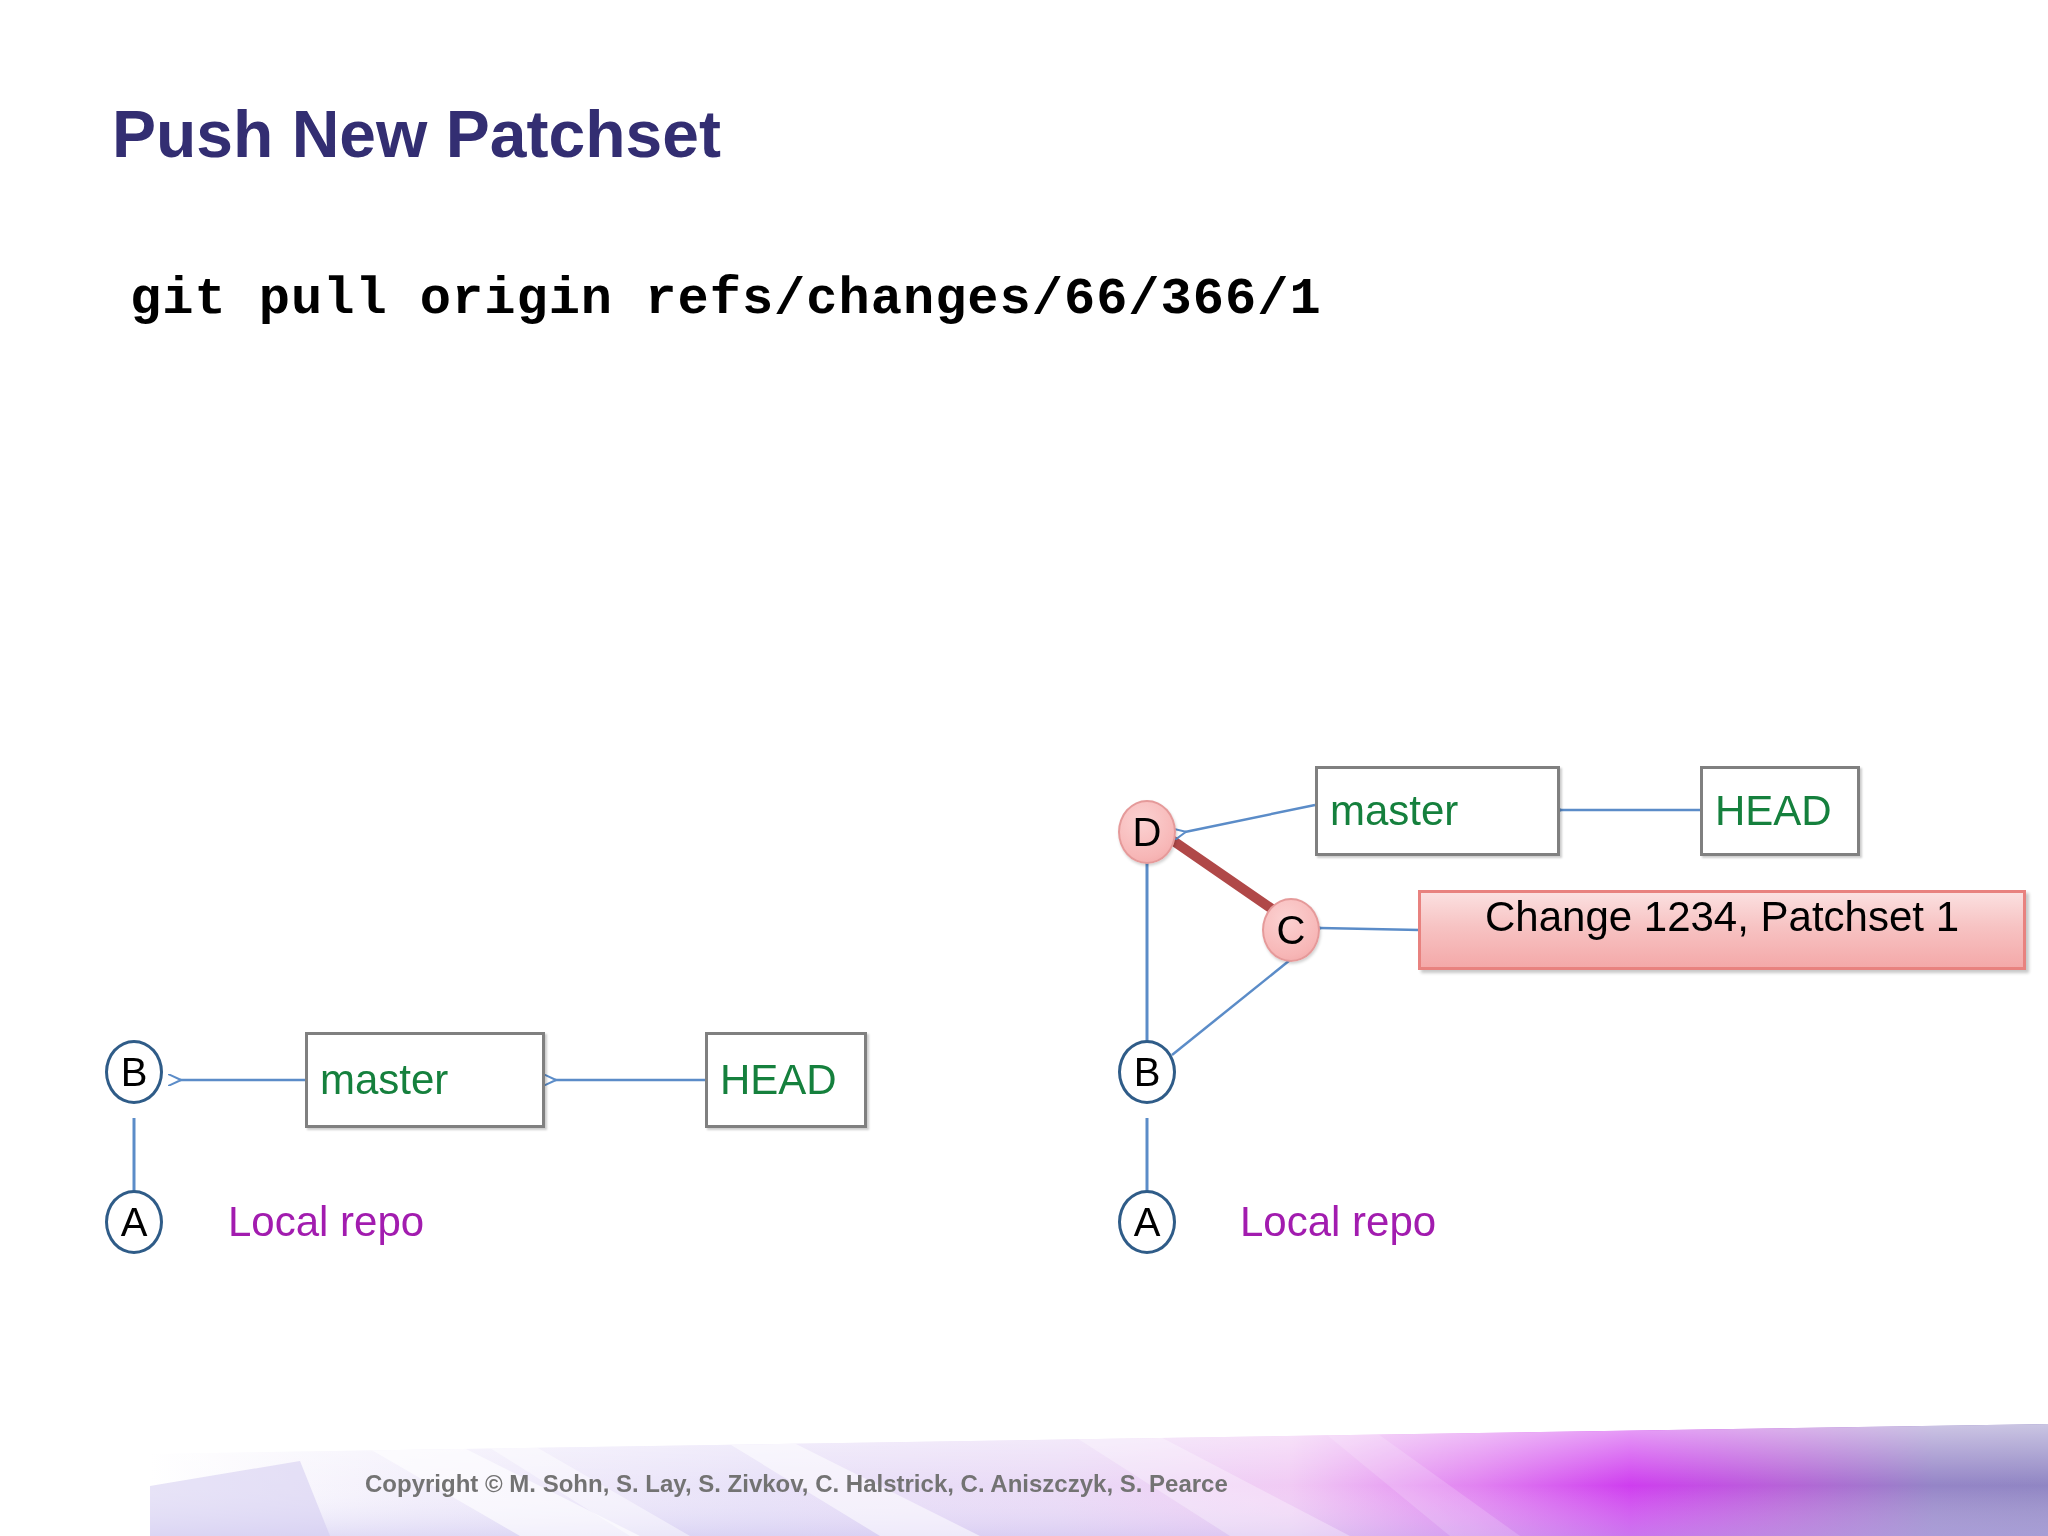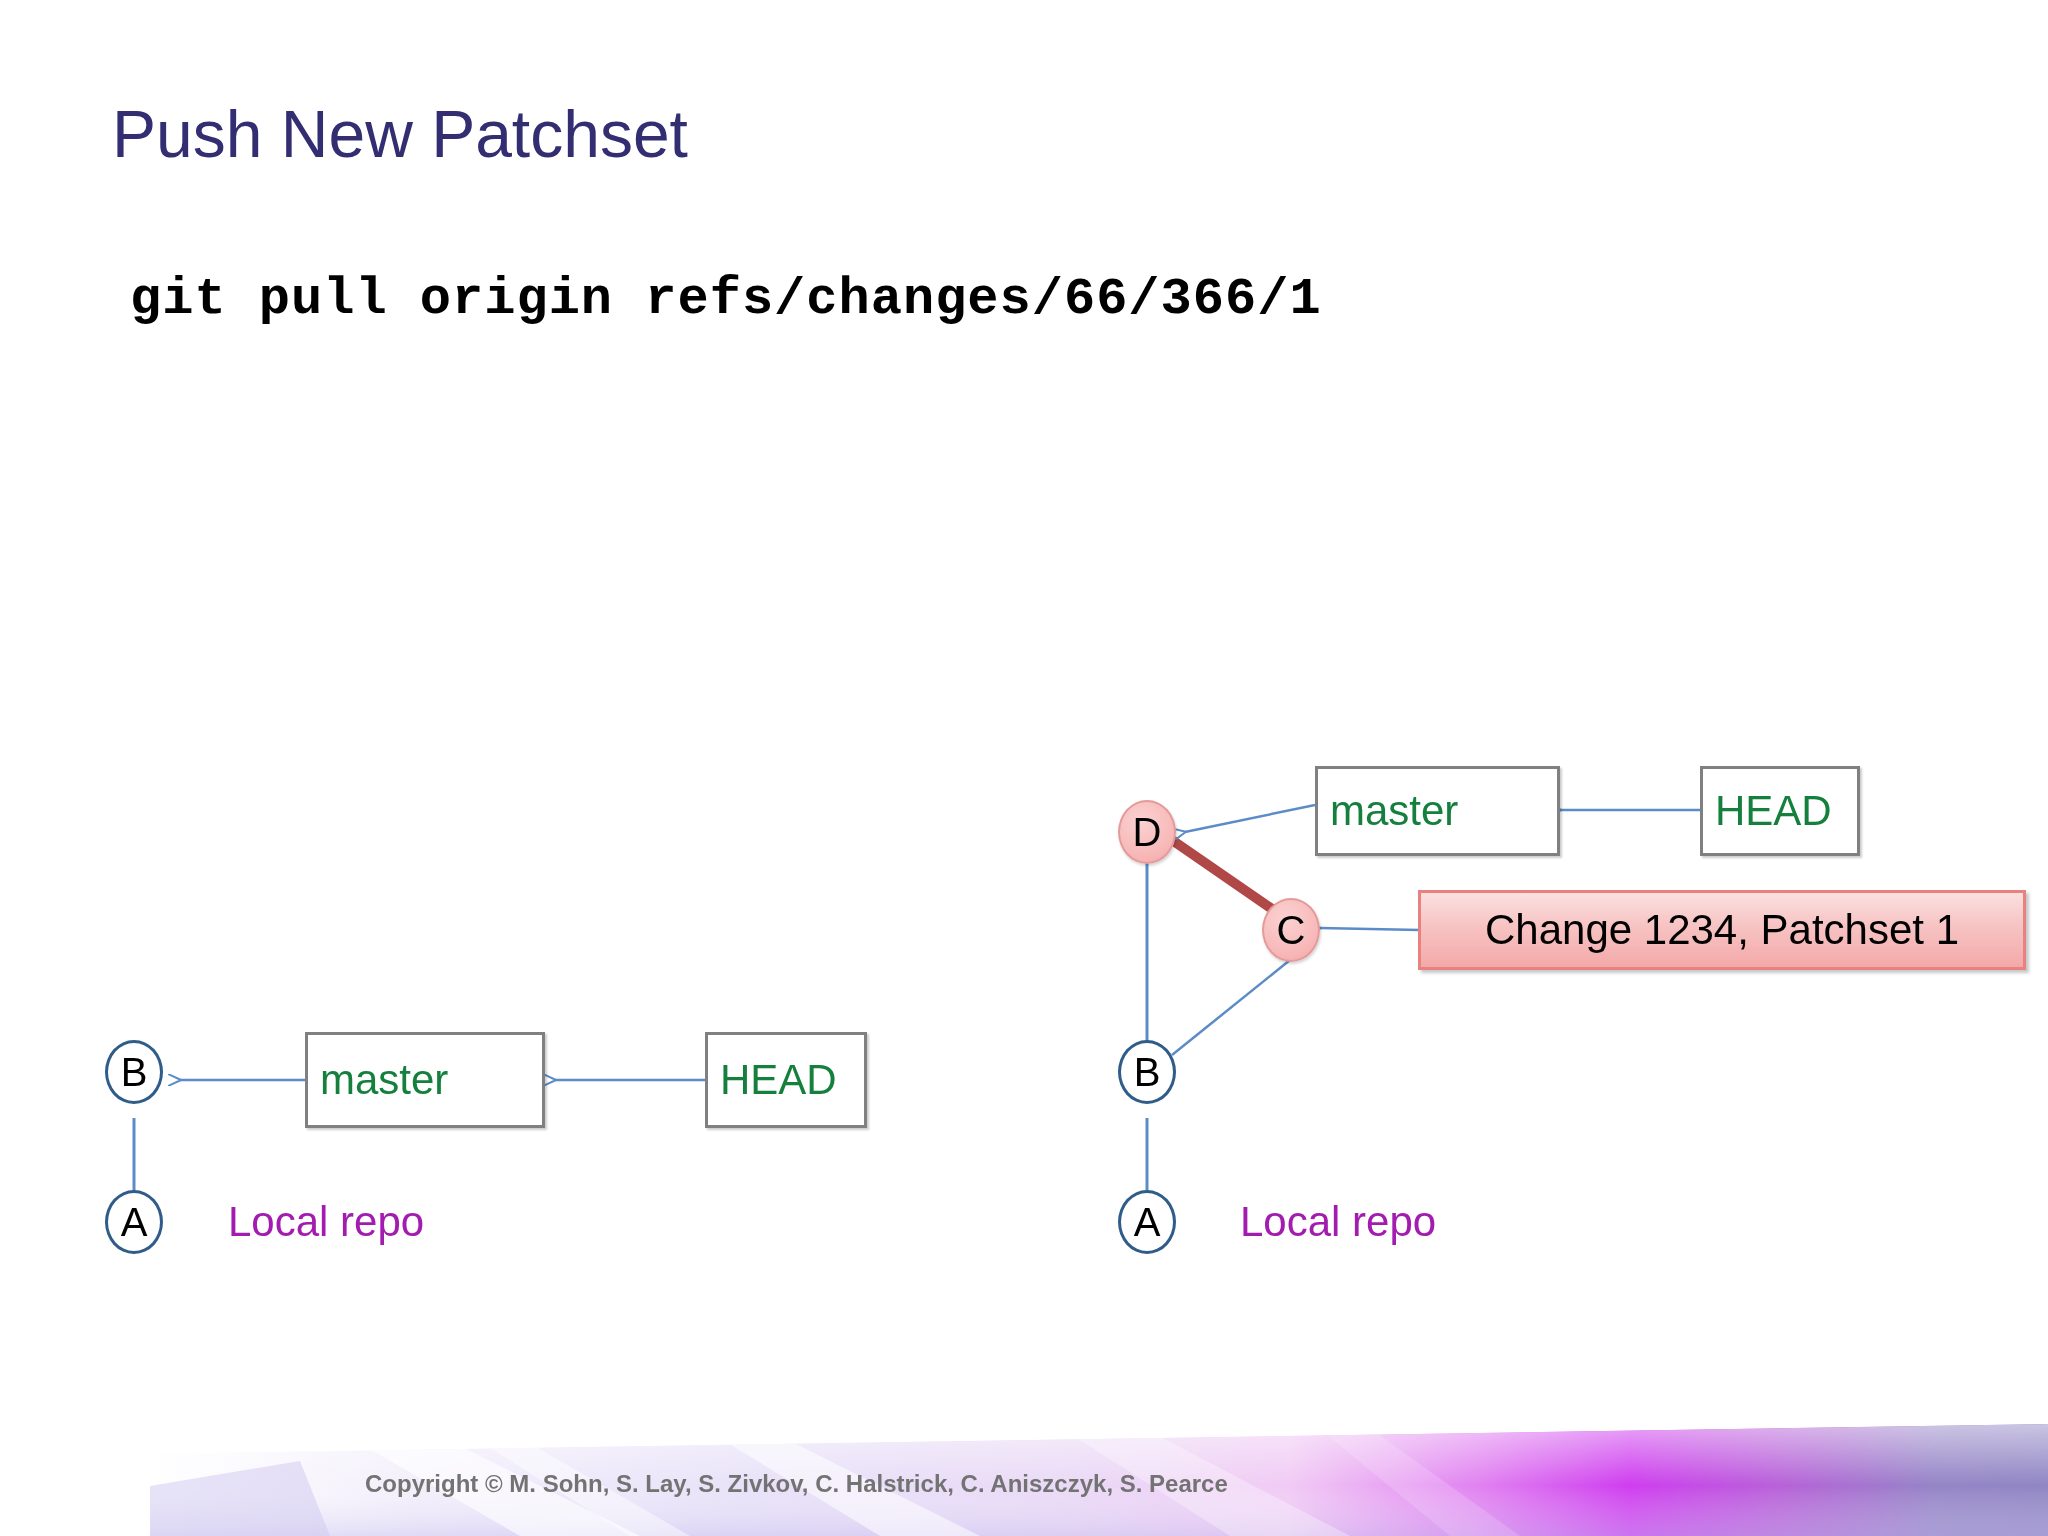--- a/index.html
+++ b/index.html
@@ -14,21 +14,21 @@
     overflow: hidden;
     font-family: "Liberation Sans", sans-serif;
   }
 
   
   .slide-title {
     position: absolute;
     left: 112px;
     top: 96px;
     font-size: 66px;
-    font-weight: normal;
+    font-weight: bold;
     color: #332E72;
     letter-spacing: 0px;
     white-space: nowrap;
   }
 
   
   .body-block {
     position: absolute;
     left: 130px;
     top: 274px;
@@ -112,21 +112,20 @@
     color: #15803d;
     padding-left: 12px;
     box-shadow: 2px 2px 2px rgba(0,0,0,0.20);
   }
   .changebox {
     position: absolute;
     background: linear-gradient(to bottom, #fbe0e0 0%, #f7c3c3 45%, #f4a9a9 100%);
     border: 3px solid #e8827f;
     box-sizing: border-box;
     display: flex;
-    align-items: center;
     justify-content: center;
     font-size: 42px;
     color: #000000;
     box-shadow: 3px 3px 3px rgba(0,0,0,0.22);
   }
 
   
   .caption {
     position: absolute;
     font-size: 42px;

